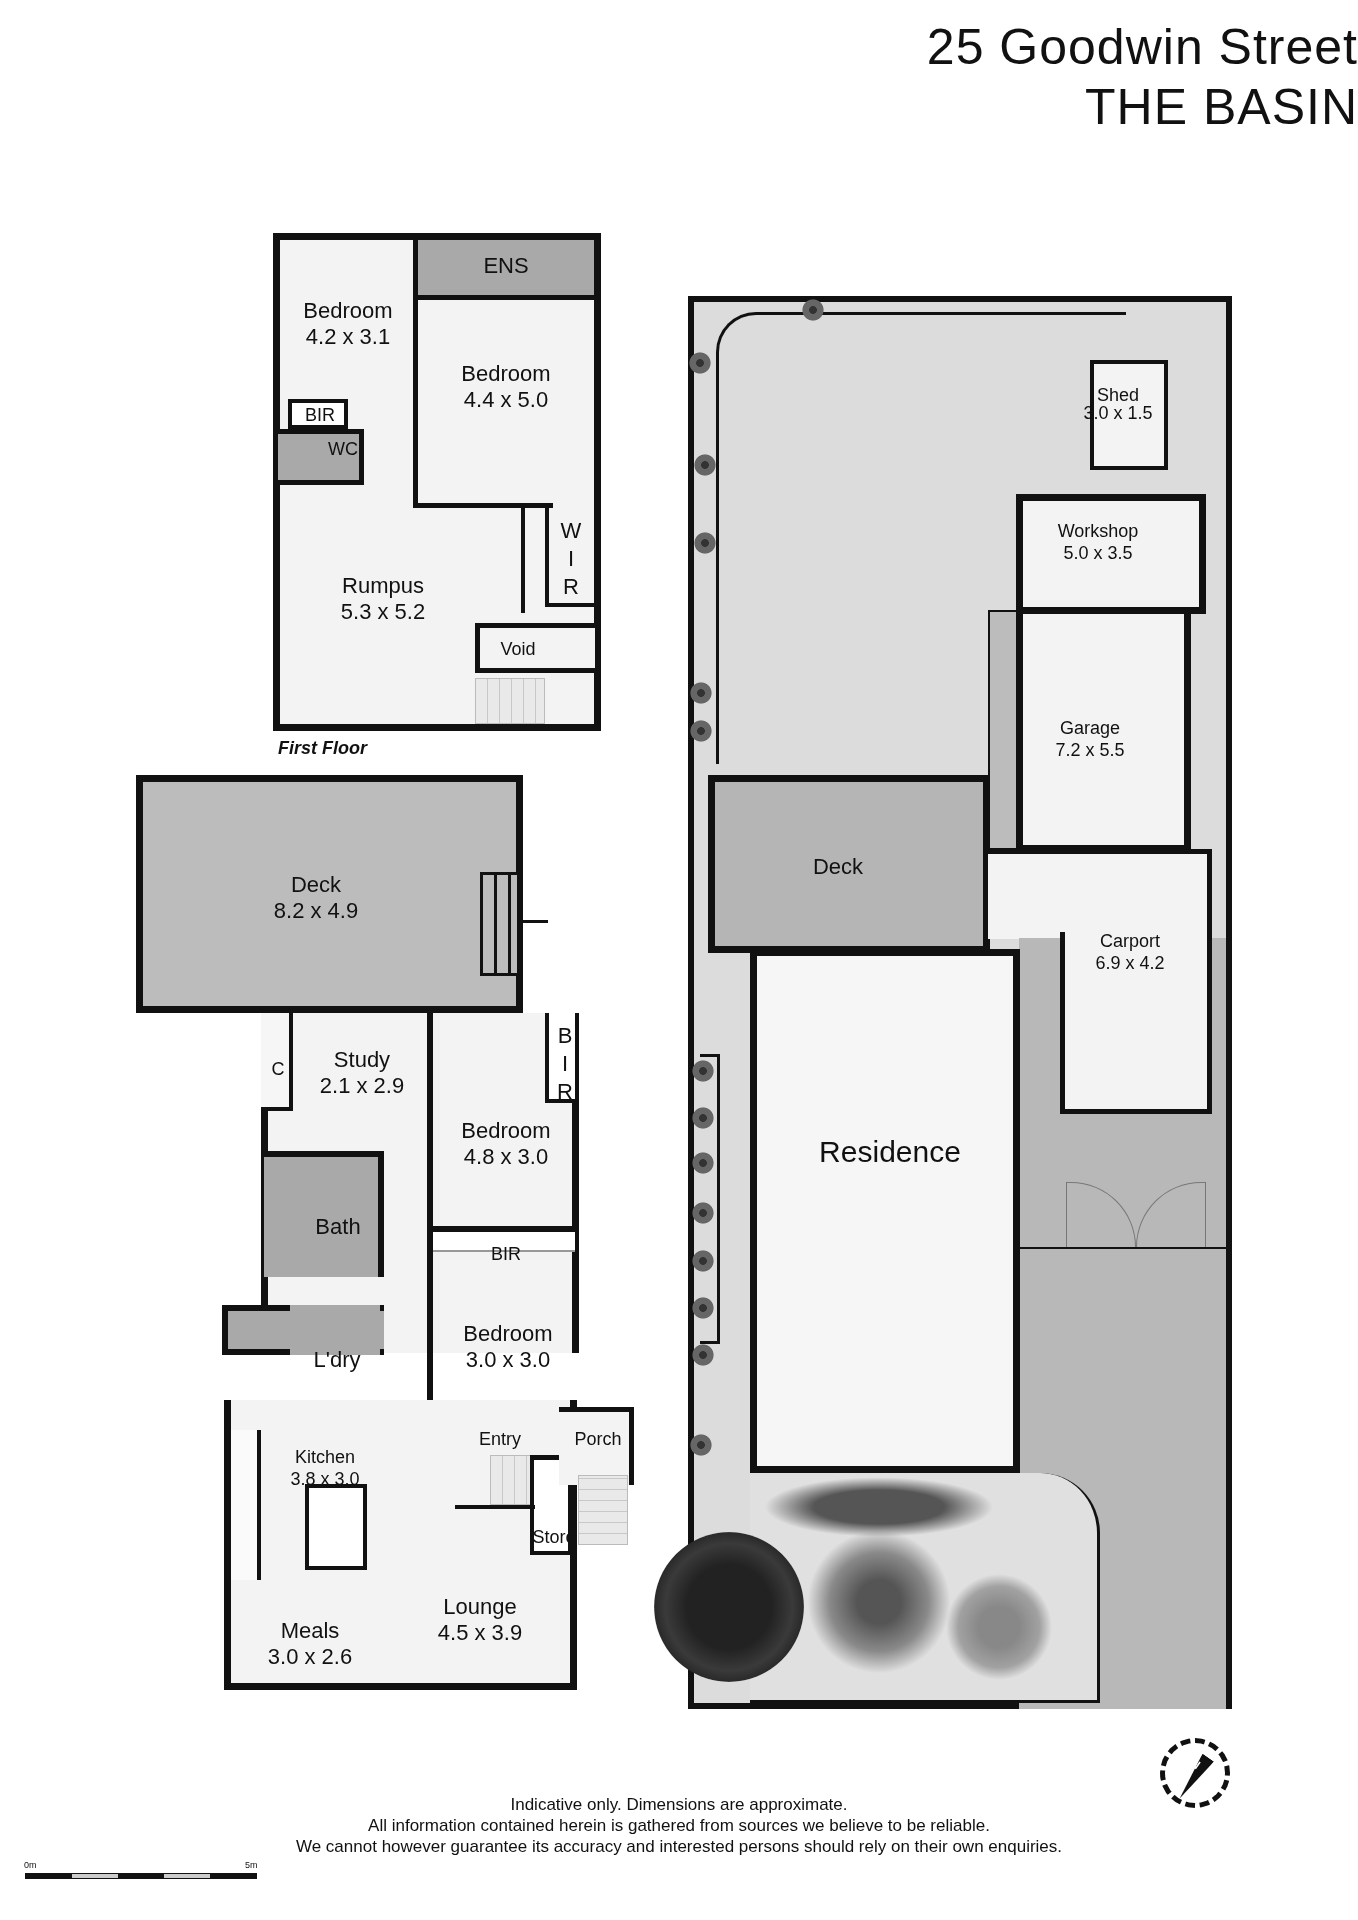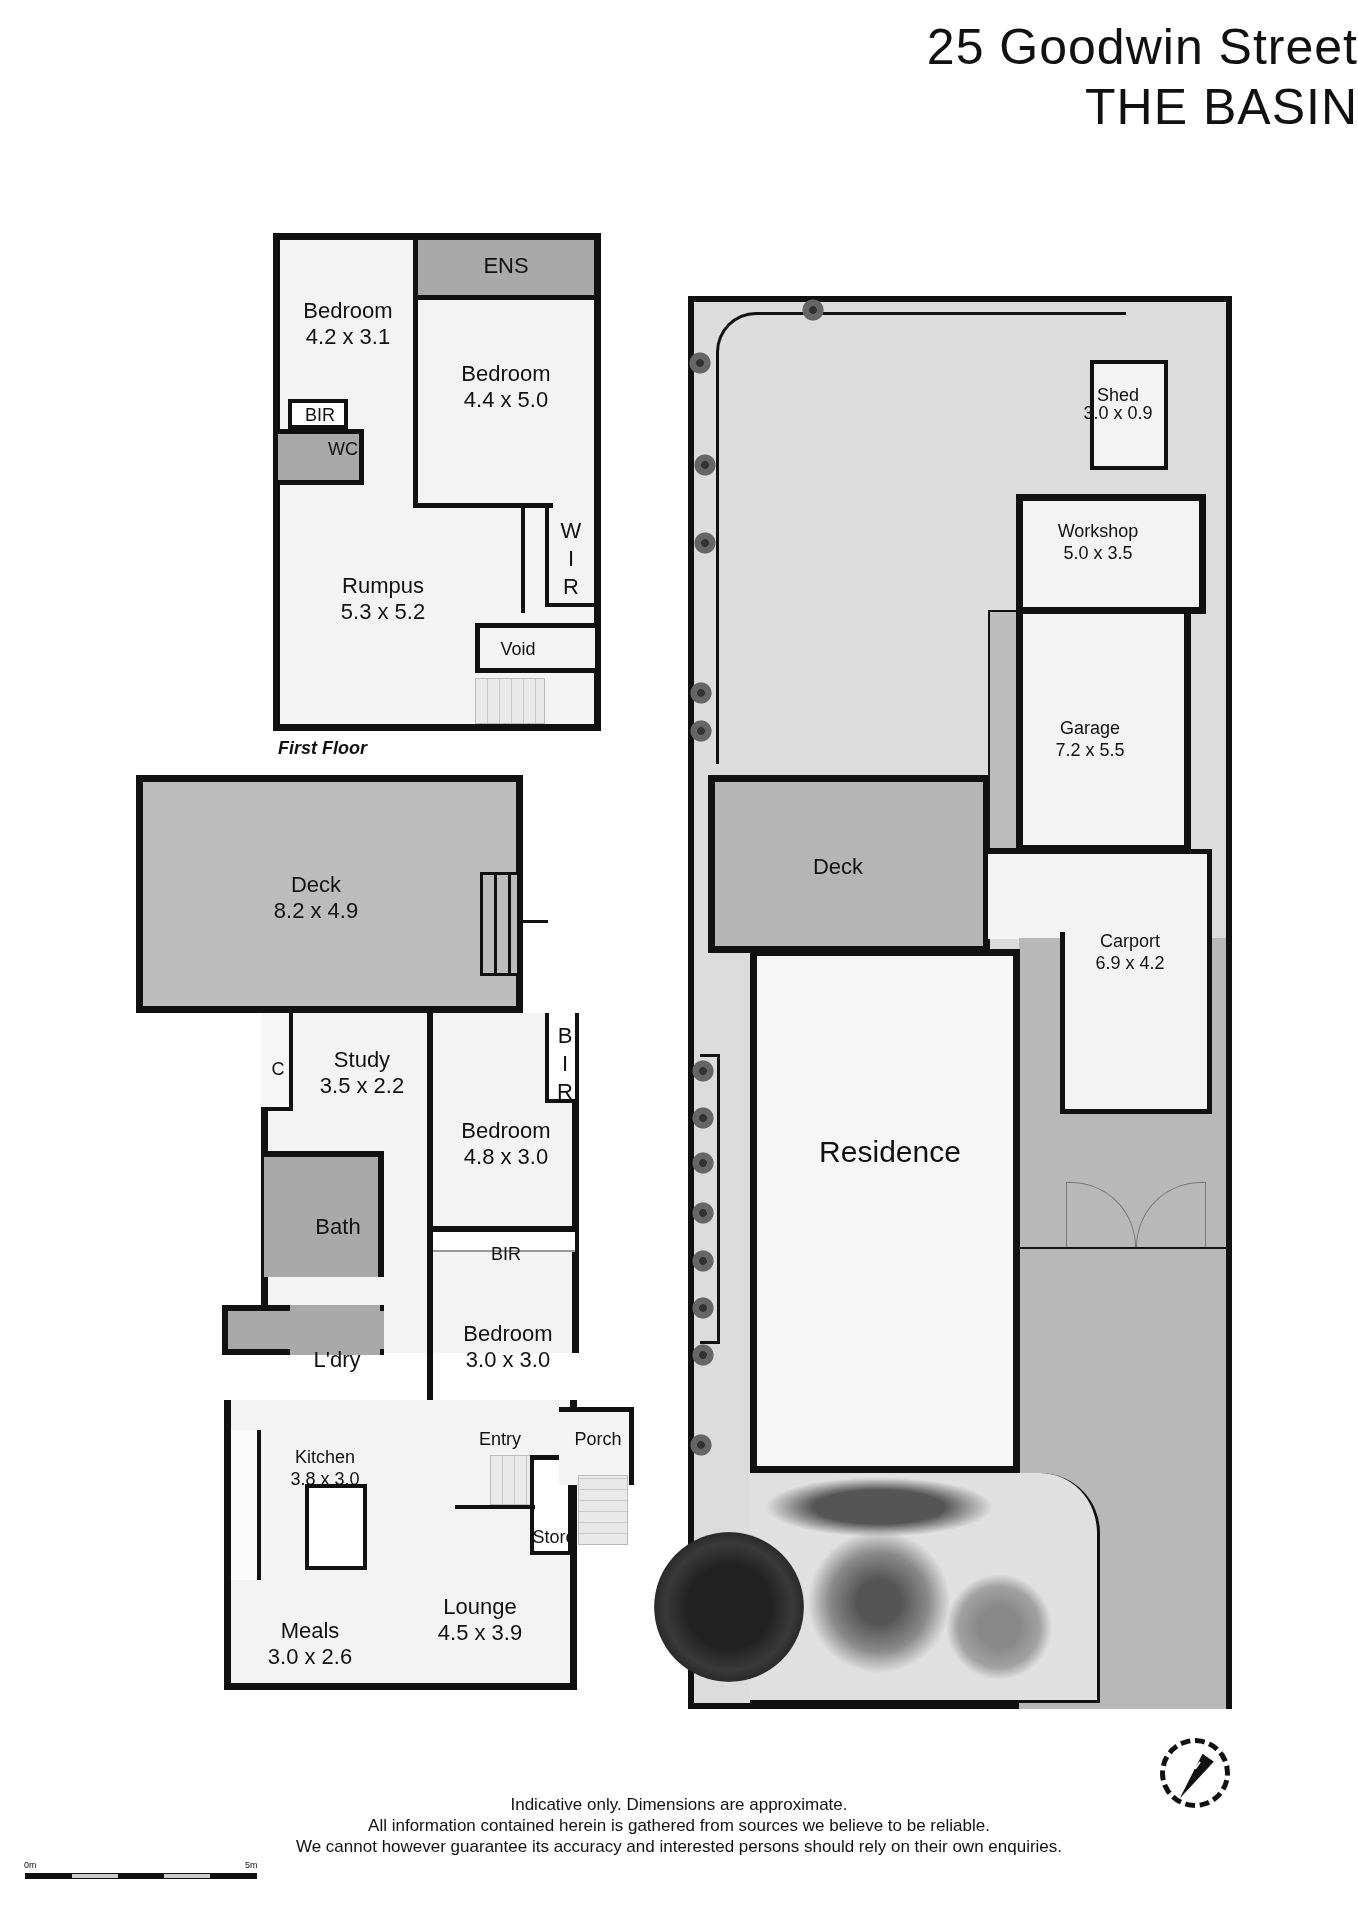--- a/index.html
+++ b/index.html
@@ -102,21 +102,21 @@
 
 <div class="abs stairs" style="left:490px;top:1455px;width:50px;height:50px;"></div>
 <div class="abs" style="left:530px;top:1455px;width:42px;height:100px;border:4px solid #111;border-top:5px solid #111;background:#fff;"></div>
 <div class="line" style="left:455px;top:1505px;width:80px;height:4px;"></div>
 <div class="abs" style="left:559px;top:1407px;width:75px;height:78px;border-right:5px solid #111;border-top:5px solid #111;background:#f3f3f3;"></div>
 <div class="abs stairs-h" style="left:578px;top:1475px;width:50px;height:70px;"></div>
 
 <div class="lbl md" style="left:278px;top:1058px;">C</div>
 <div class="lbl" style="left:362px;top:1047px;">
     <div>Study</div>
-    <div>3.5 x 2.2</div>
+    <div>2.1 x 2.9</div>
   </div>
 <div class="vtext" style="left:565px;top:1022px;">
     <div>B</div>
     <div>I</div>
     <div>R</div>
   </div>
 <div class="lbl" style="left:506px;top:1118px;">
     <div>Bedroom</div>
     <div>4.8 x 3.0</div>
   </div>
@@ -187,21 +187,21 @@
 <div class="plant" style="left:690px;top:1105px;"></div>
 <div class="plant" style="left:690px;top:1150px;"></div>
 <div class="plant" style="left:690px;top:1200px;"></div>
 <div class="plant" style="left:690px;top:1248px;"></div>
 <div class="plant" style="left:690px;top:1295px;"></div>
 <div class="plant" style="left:690px;top:1342px;"></div>
 <div class="plant" style="left:688px;top:1432px;"></div>
 
 <div class="lbl sm" style="left:1118px;top:386px;">
     <div>Shed</div>
-    <div>3.0 x 0.9</div>
+    <div>3.0 x 1.5</div>
   </div>
 <div class="lbl md" style="left:1098px;top:520px;">
     <div>Workshop</div>
     <div>5.0 x 3.5</div>
   </div>
 <div class="lbl md" style="left:1090px;top:717px;">
     <div>Garage</div>
     <div>7.2 x 5.5</div>
   </div>
 <div class="lbl" style="left:838px;top:854px;">Deck</div>

